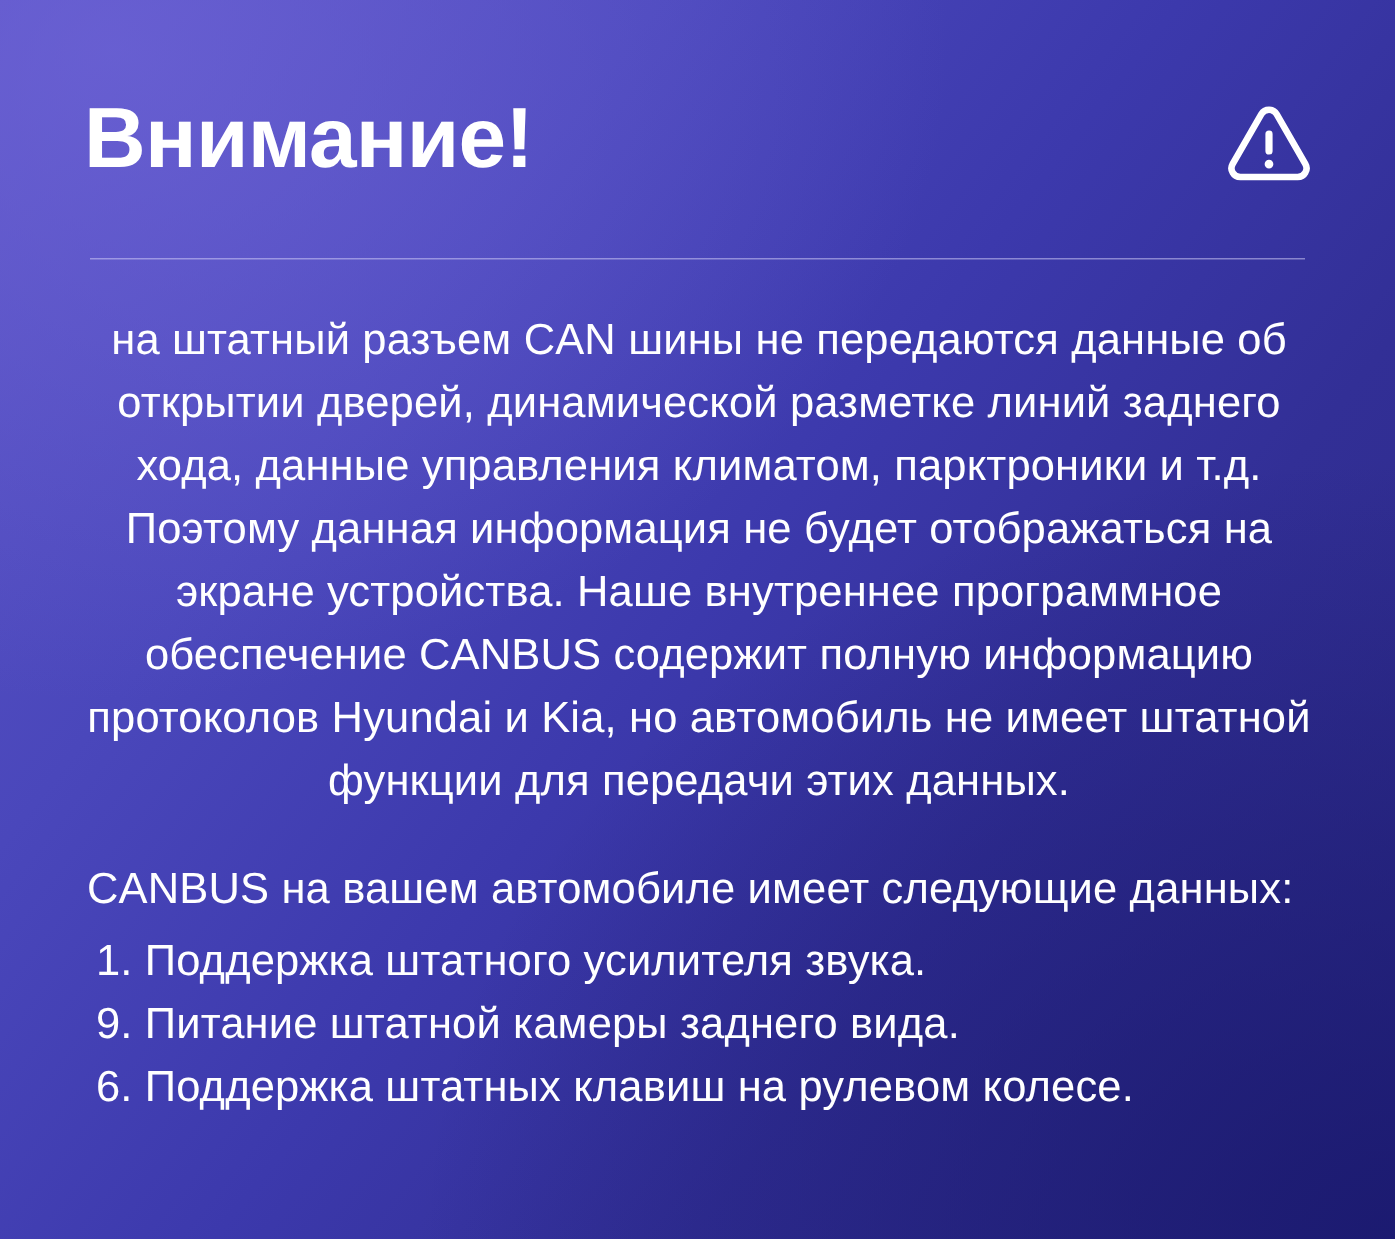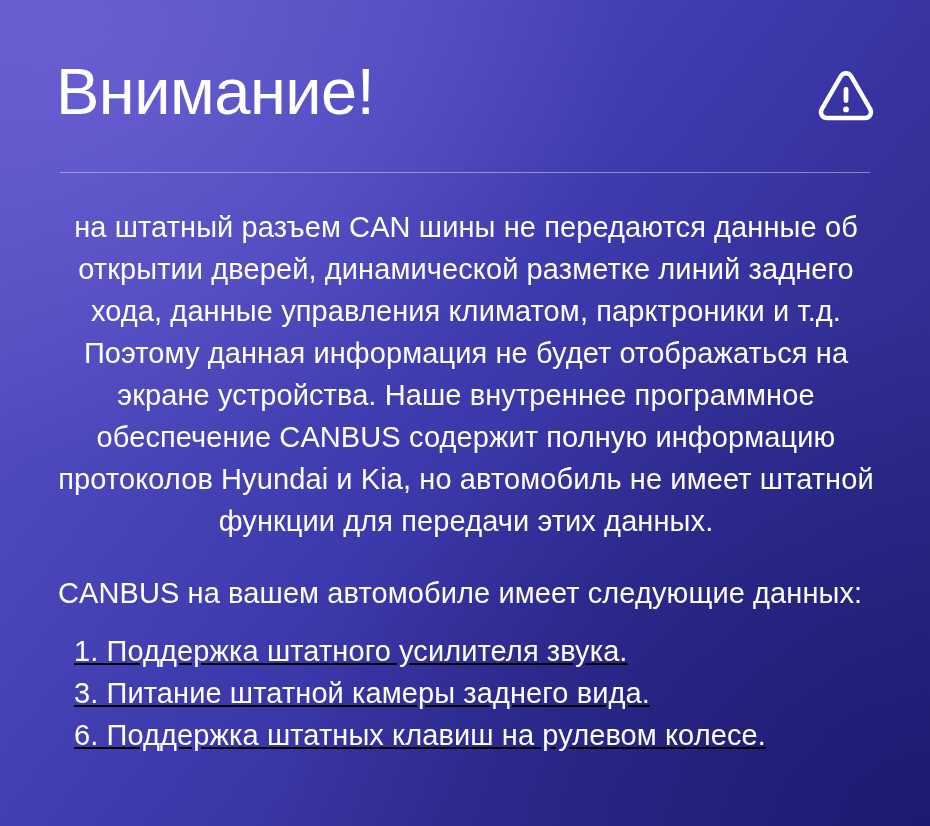--- a/index.html
+++ b/index.html
@@ -33,23 +33,23 @@
     top: 0;
     width: 930px;
     height: 176px;
   }
 
   #page-title {
     position: absolute;
     left: 56px;
     top: 52px;
     margin: 0;
-    font-size: 65px;
+    font-size: 57px;
     line-height: 80px;
-    font-weight: 400;
+    font-weight: 700;
     color: #ffffff;
     letter-spacing: -0.5px;
     white-space: nowrap;
   }
 
   #warning-icon {
     position: absolute;
     left: 815px;
     top: 66px;
     width: 62px;
@@ -101,23 +101,22 @@
     color: #ffffff;
     font-size: 29px;
     line-height: 42px;
     font-weight: 400;
     letter-spacing: 0.1px;
     white-space: nowrap;
   }
 
   #functions-list {
     list-style: none;
-    margin: 16px;
+    margin: 6px;
     padding: 0;
-    text-decoration: underline;
   }
 </style>
 </head>
 <body>
 
 <div id="banner">
 
   <div id="header">
 
     <h1 id="page-title">Внимание!</h1>
@@ -136,18 +135,18 @@
   <div id="content">
 
     <p id="intro-paragraph" class="para">на штатный разъем CAN шины не передаются данные об открытии дверей, динамической разметке линий заднего хода, данные управления климатом, парктроники и т.д. Поэтому данная информация не будет отображаться на экране устройства. Наше внутреннее программное обеспечение CANBUS содержит полную информацию протоколов Hyundai и Kia, но автомобиль не имеет штатной функции для передачи этих данных.</p>
 
     <div id="functions-block">
 
       <p class="list-line">CANBUS на вашем автомобиле имеет следующие данных:</p>
 
       <ul id="functions-list">
         <li class="list-line">1. Поддержка штатного усилителя звука.</li>
-        <li class="list-line">3. Питание штатной камеры заднего вида.</li>
+        <li class="list-line">9. Питание штатной камеры заднего вида.</li>
         <li class="list-line">6. Поддержка штатных клавиш на рулевом колесе.</li>
       </ul>
     </div>
   </div>
 </div>
 
 </body></html>

